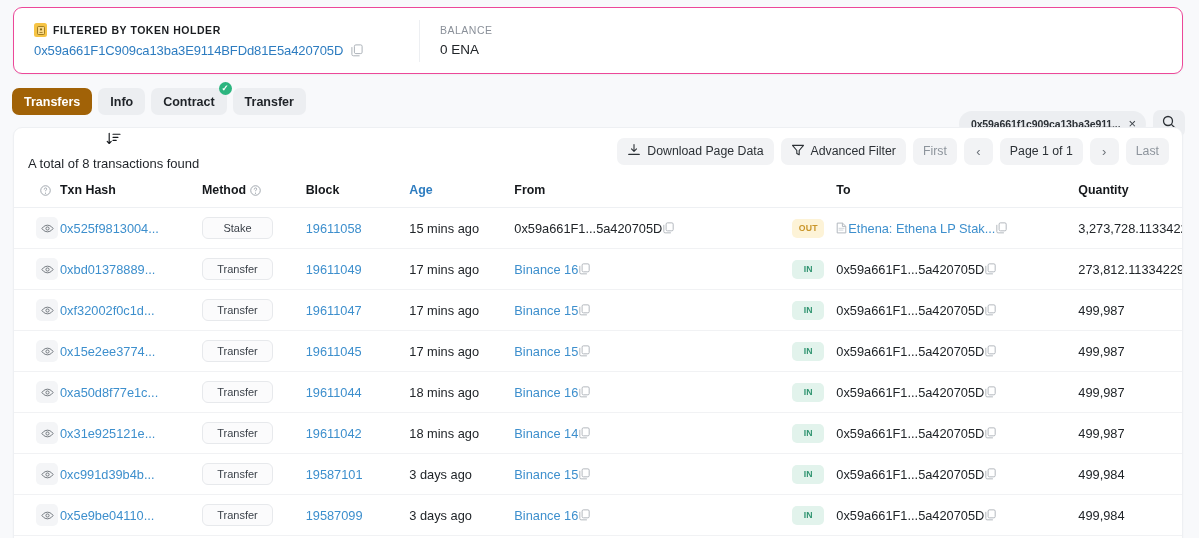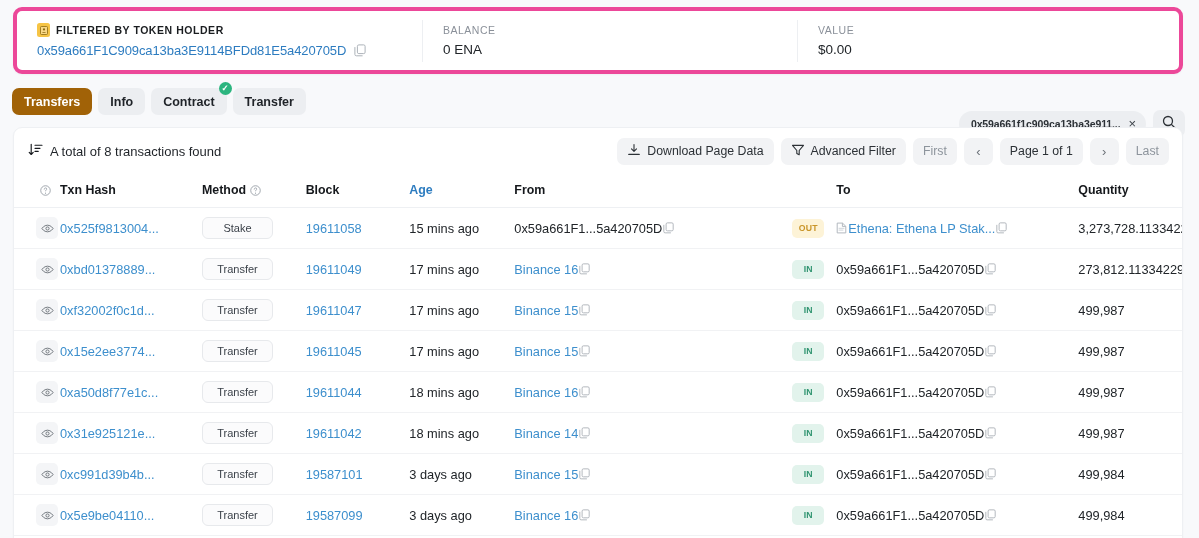--- a/index.html
+++ b/index.html
@@ -10,21 +10,21 @@
     font-size: 13px;
     color: #212529;
     overflow: hidden;
   }
 
   
   .filter-card {
     position: absolute; left: 13px; top: 7px;
     width: 1170px; height: 67px;
     background: #fff;
-    border: 4px solid #ec4899;
+    border: 1px solid #ec4899;
     border-radius: 9px;
     box-shadow: 0 1px 2px rgba(16,24,40,.04);
     display: flex; align-items: center;
   }
   .fc-col { padding: 0 0 0 20px; display: flex; flex-direction: column; justify-content: center; height: 42px; }
   .fc-col.sep { border-left: 1px solid #edeff2; }
   .fc-col-1 { width: 405px; }
   .fc-col-2 { width: 375px; }
   .fc-col-3 { width: 380px; }
   .fc-label {
@@ -82,21 +82,21 @@
   .main-card {
     position: absolute; left: 13px; top: 127px;
     width: 1170px; height: 420px;
     background: #fff; border: 1px solid #eef0f3;
     border-radius: 9px 9px 0 0;
     box-shadow: 0 1px 2px rgba(16,24,40,.04);
     overflow: hidden;
   }
 
   .toolbar { height: 46px; display: flex; align-items: center; padding: 0 13px 0 14px; }
-  .total-text { display: flex; align-items: center; gap: 7px; font-size: 13px; color: #1f2328; }
+  .total-text { display: flex; align-items: center; gap: 7px; font-size: 13px; color: #1f2328; flex-direction: column; }
   .tb-right { margin-left: auto; display: flex; align-items: center; gap: 7px; }
   .tb-btn {
     height: 27px; padding: 0 10px; border-radius: 7px; background: #f2f3f5;
     display: inline-flex; align-items: center; gap: 6px;
     font-size: 12.3px; color: #2c3136; cursor: pointer; white-space: nowrap;
   }
   .pg-btn {
     height: 27px; min-width: 29px; padding: 0 10px; border-radius: 7px;
     background: #f2f3f5; color: #8d949c; font-size: 12.3px;
     display: inline-flex; align-items: center; justify-content: center; cursor: pointer;
@@ -179,24 +179,20 @@
           </svg>
       </span>
     </div>
   </div>
 
   <div class="fc-col fc-col-2 sep">
     <div class="fc-label plain">BALANCE</div>
     <div class="fc-value">0 ENA</div>
   </div>
 
-  <div class="fc-col fc-col-3 sep">
-    <div class="fc-label plain">VALUE</div>
-    <div class="fc-value">$0.00</div>
-  </div>
 </div>
 
 <div class="tabrow">
   <div class="tabs" id="tabs">
       <div class="tab active">
         <span>Transfers</span>
       </div>
       <div class="tab">
         <span>Info</span>
       </div>

